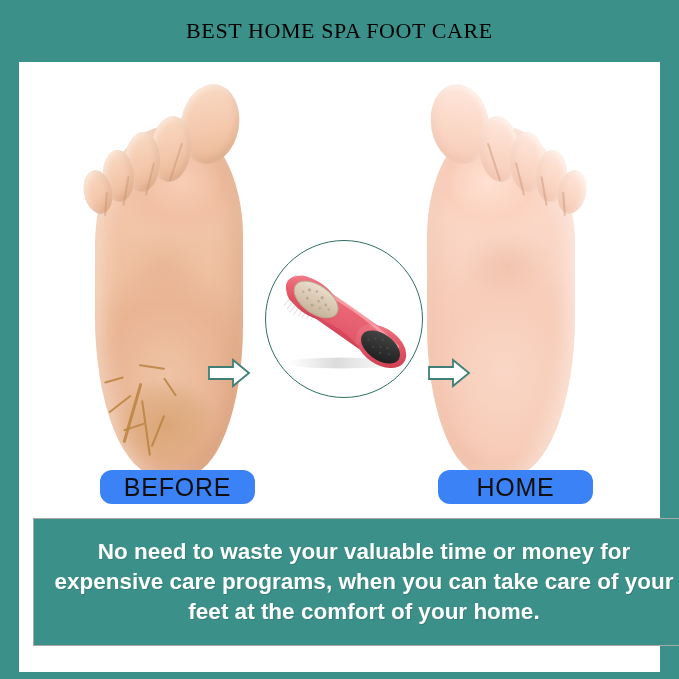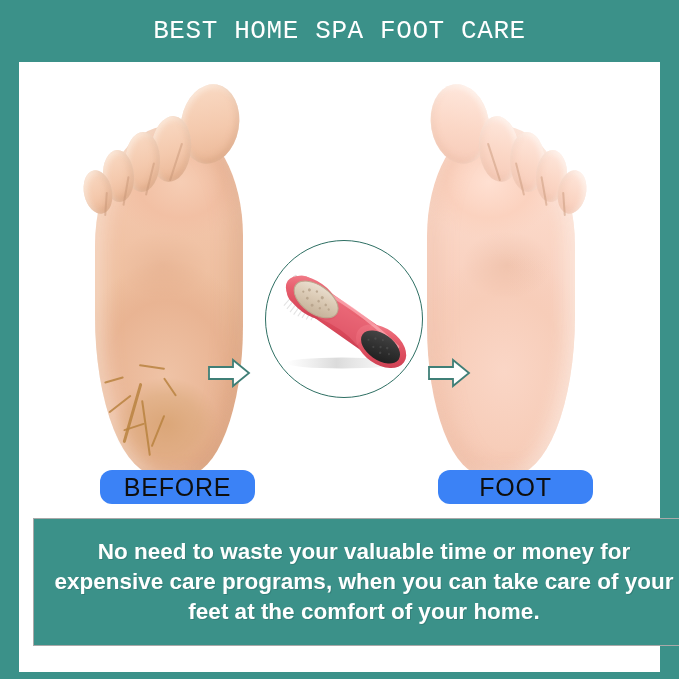--- a/index.html
+++ b/index.html
@@ -27,24 +27,24 @@
     position: absolute;
     left: 0;
     top: 0;
     width: 679px;
     height: 62px;
     display: flex;
     align-items: center;
     justify-content: center;
   }
   .title-text {
-    font-family: Liberation Mono, monospace;
-    font-size: 26px;
+    font-family: Liberation Serif, serif;
+    font-size: 22px;
     font-weight: 400;
-    color: #ffffff;
+    color: #000000;
     letter-spacing: 0.6px;
     white-space: nowrap;
   }
 
   
   .card {
     position: absolute;
     left: 19px;
     top: 62px;
     width: 641px;
@@ -373,21 +373,21 @@
       <div class="arrow right-arrow">
         <svg width="44" height="30" viewBox="0 0 44 30">
           <polygon points="2,9 26,9 26,2 42,15 26,28 26,21 2,21" fill="#ffffff" stroke="#3f7f77" stroke-width="1.8" stroke-linejoin="miter"></polygon>
         </svg>
       </div>
 
       <div class="label-badge before-badge">
         <span class="label-text">BEFORE</span>
       </div>
       <div class="label-badge after-badge">
-        <span class="label-text">FOOT</span>
+        <span class="label-text">HOME</span>
       </div>
 
     </div>
 
     <div class="message-box">
       <div class="message-text">No need to waste your valuable time or money for expensive care programs, when you can take care of your feet at the comfort of your home.</div>
     </div>
 
   </div>
 </div>

